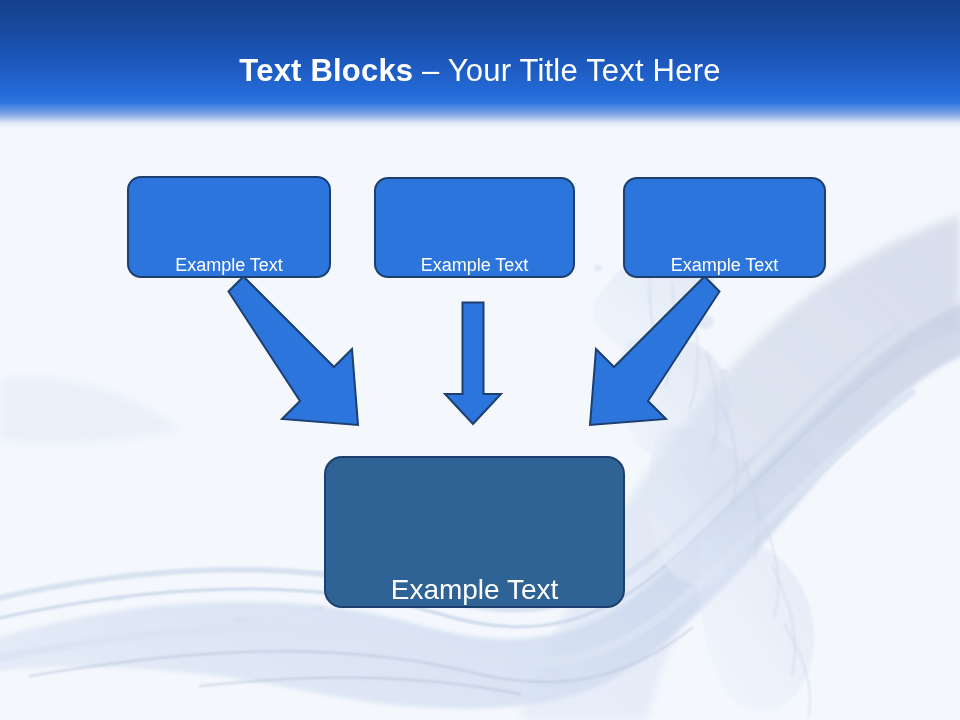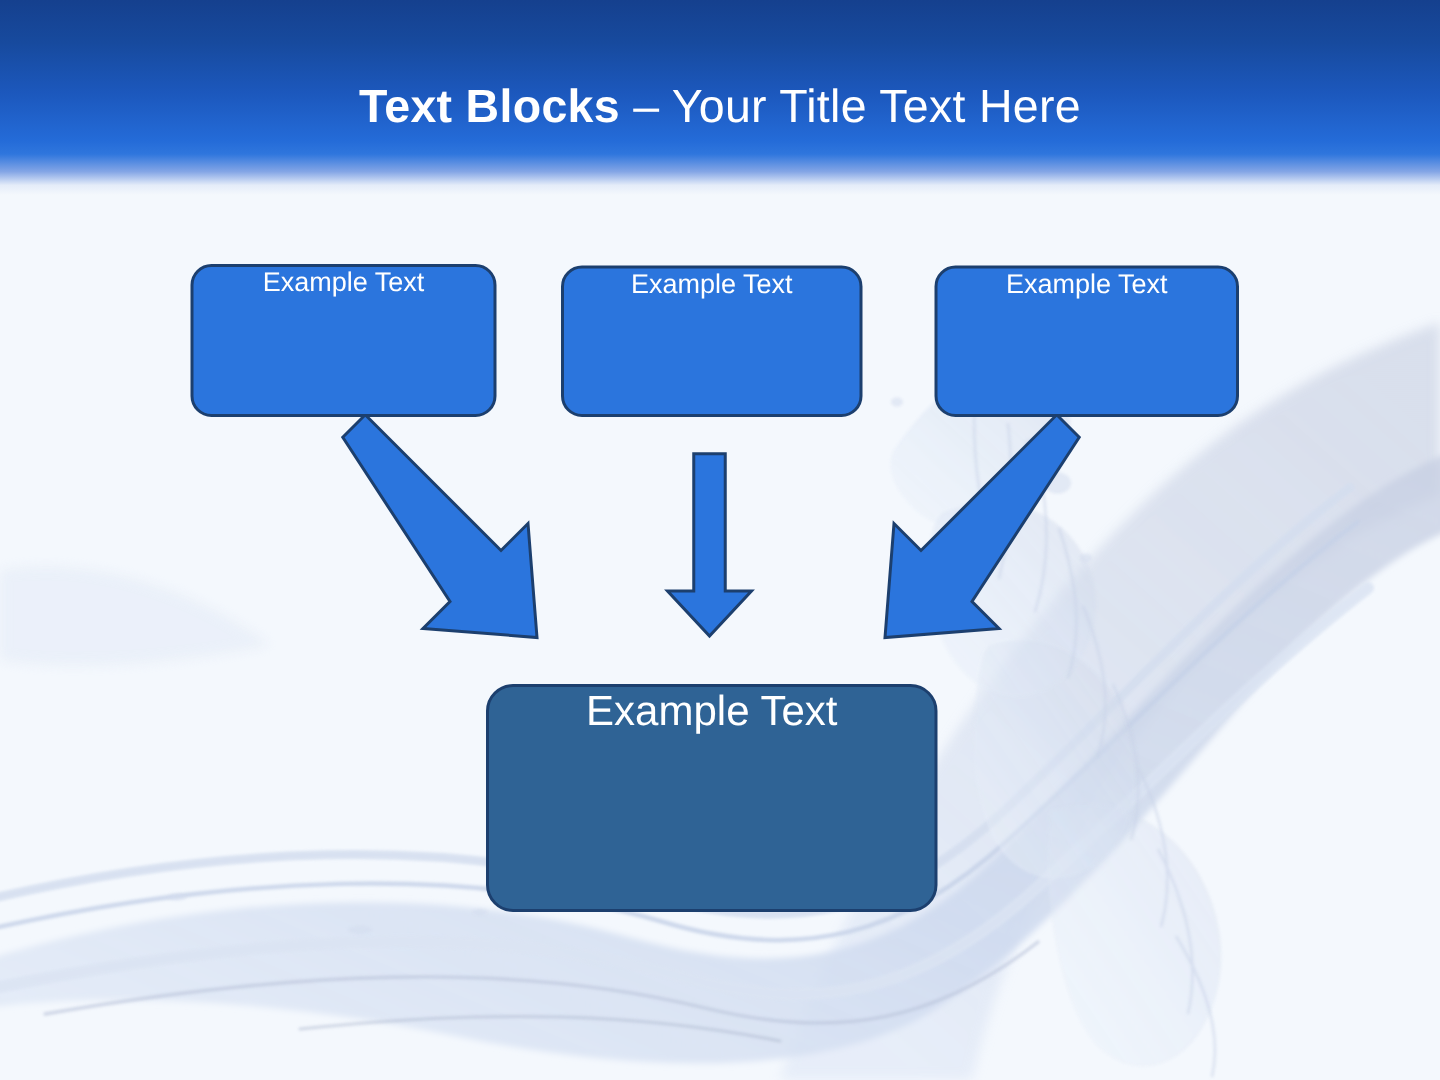--- a/index.html
+++ b/index.html
@@ -54,21 +54,21 @@
   .header-title .t-strong { font-weight: bold; }
   .header-title .t-light  { font-weight: normal; }
 
   
   .node {
     position: absolute;
     box-sizing: border-box;
     border: 2px solid #1c3f6e;
     border-radius: 14px;
     display: flex;
-    align-items: flex-start;
+    align-items: flex-end;
     justify-content: center;
     color: #ffffff;
     text-align: center;
   }
   .node.top {
     background: #2b75dd;
     font-size: 18px;
     top: 176px;
     width: 204px;
     height: 102px;

